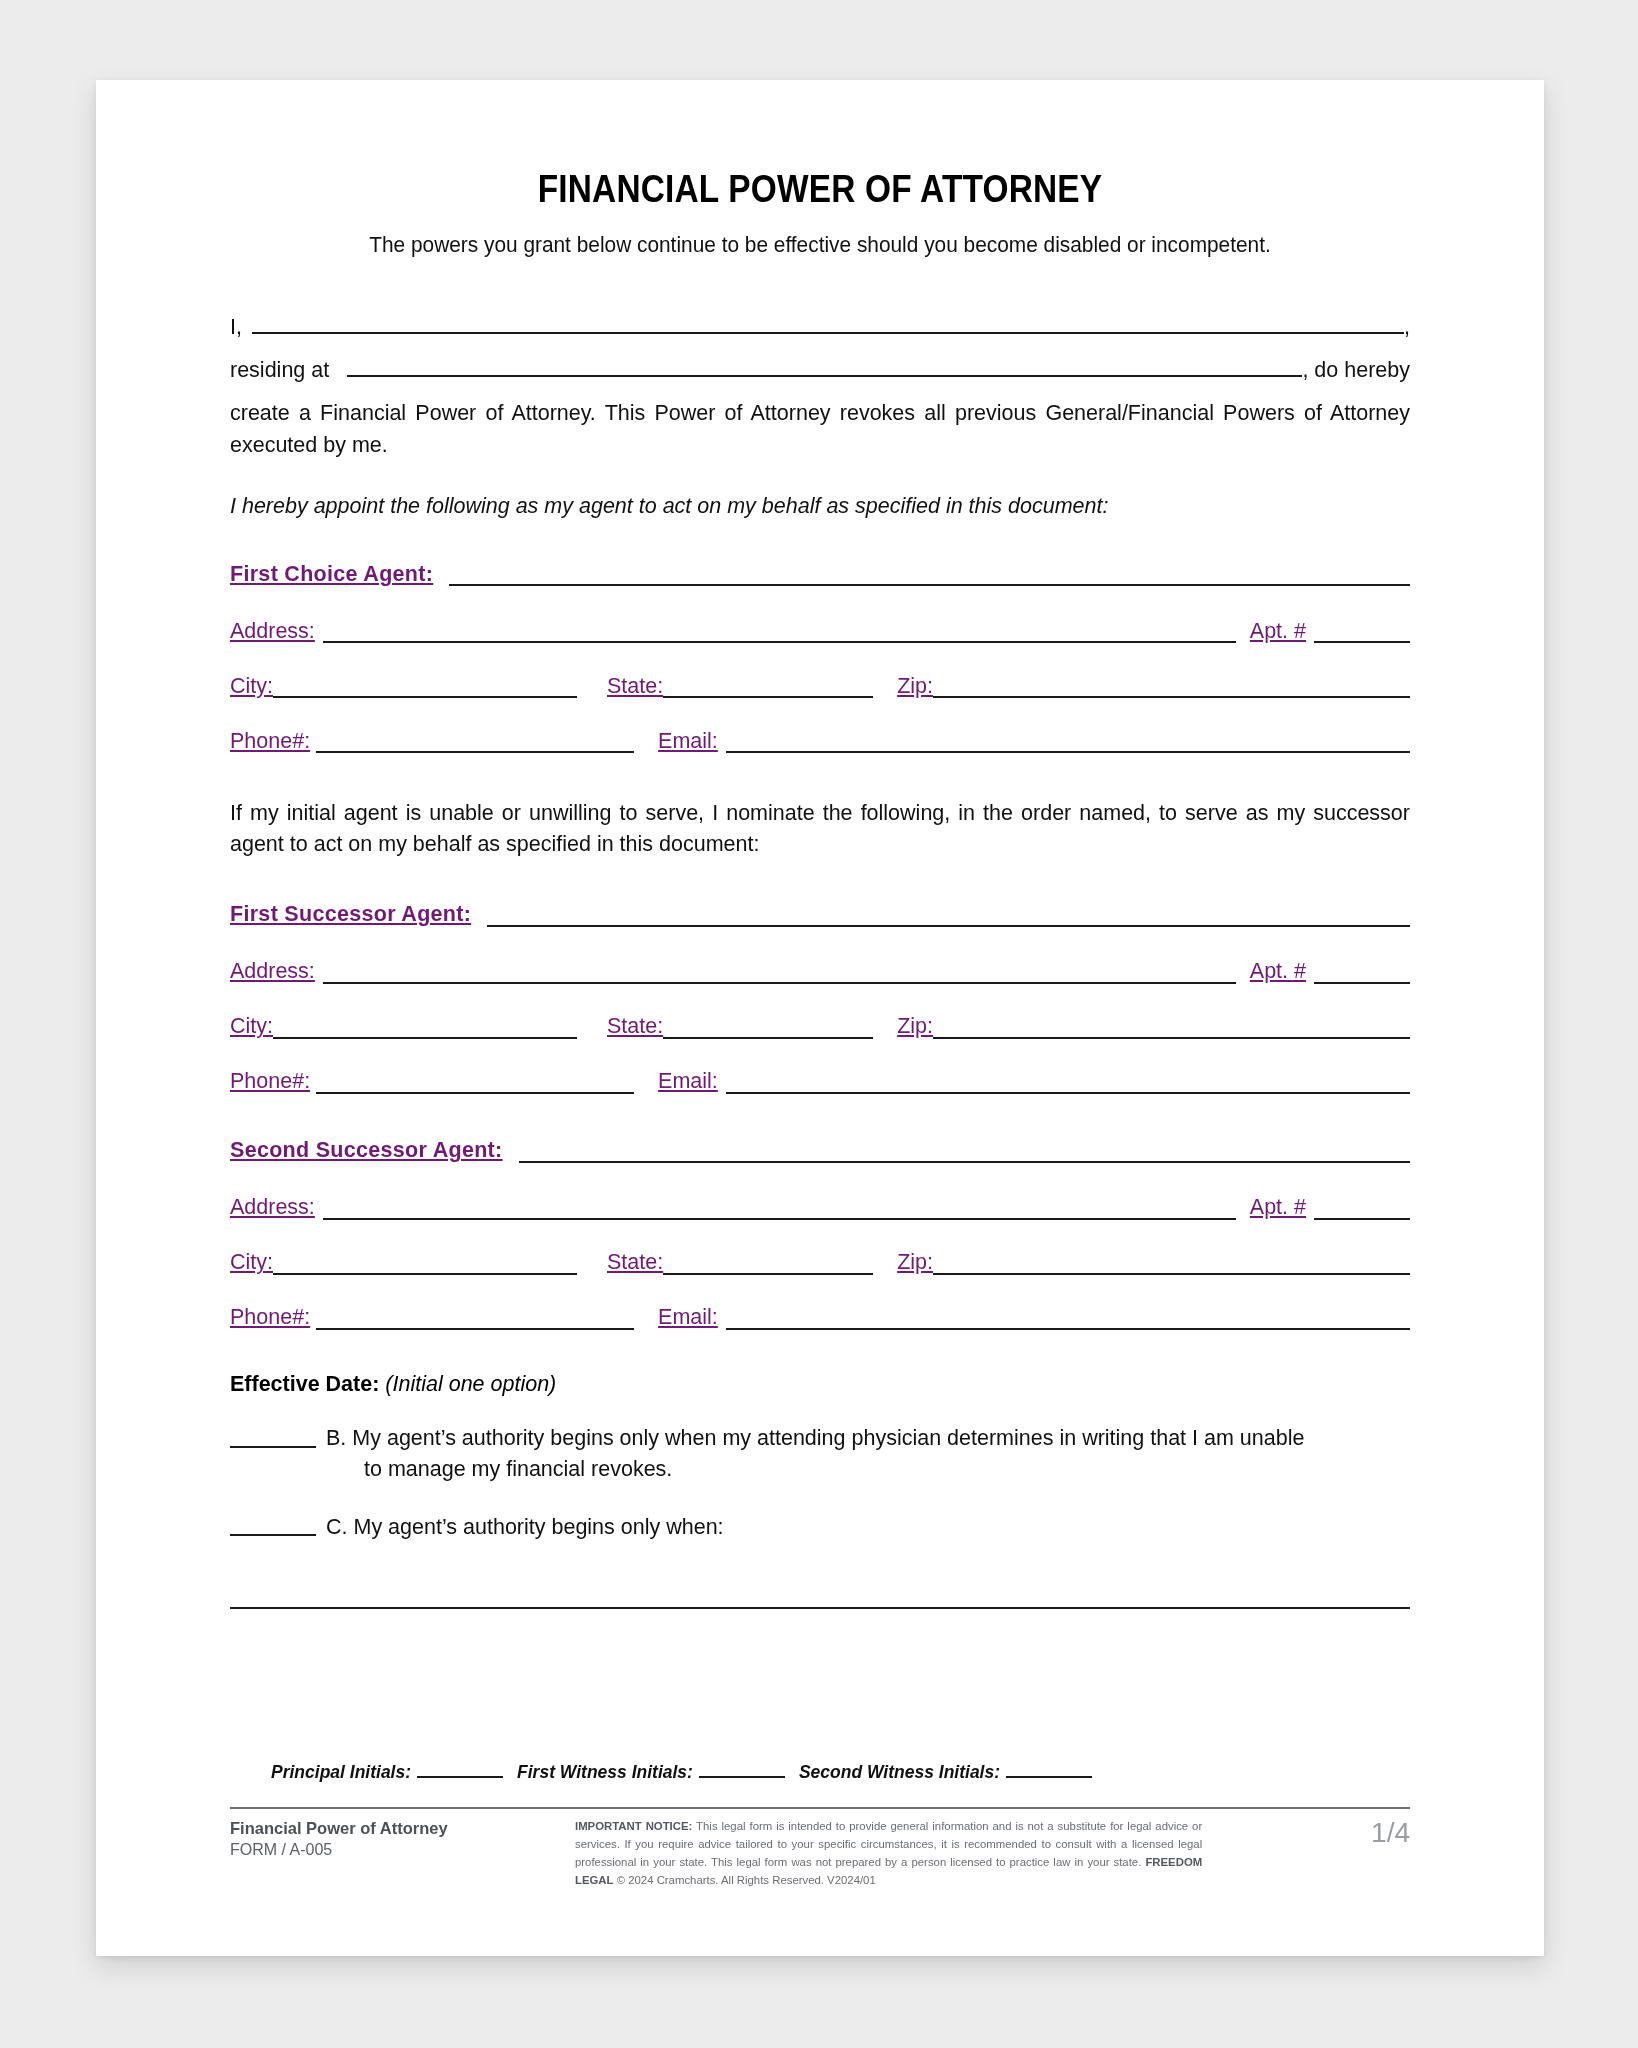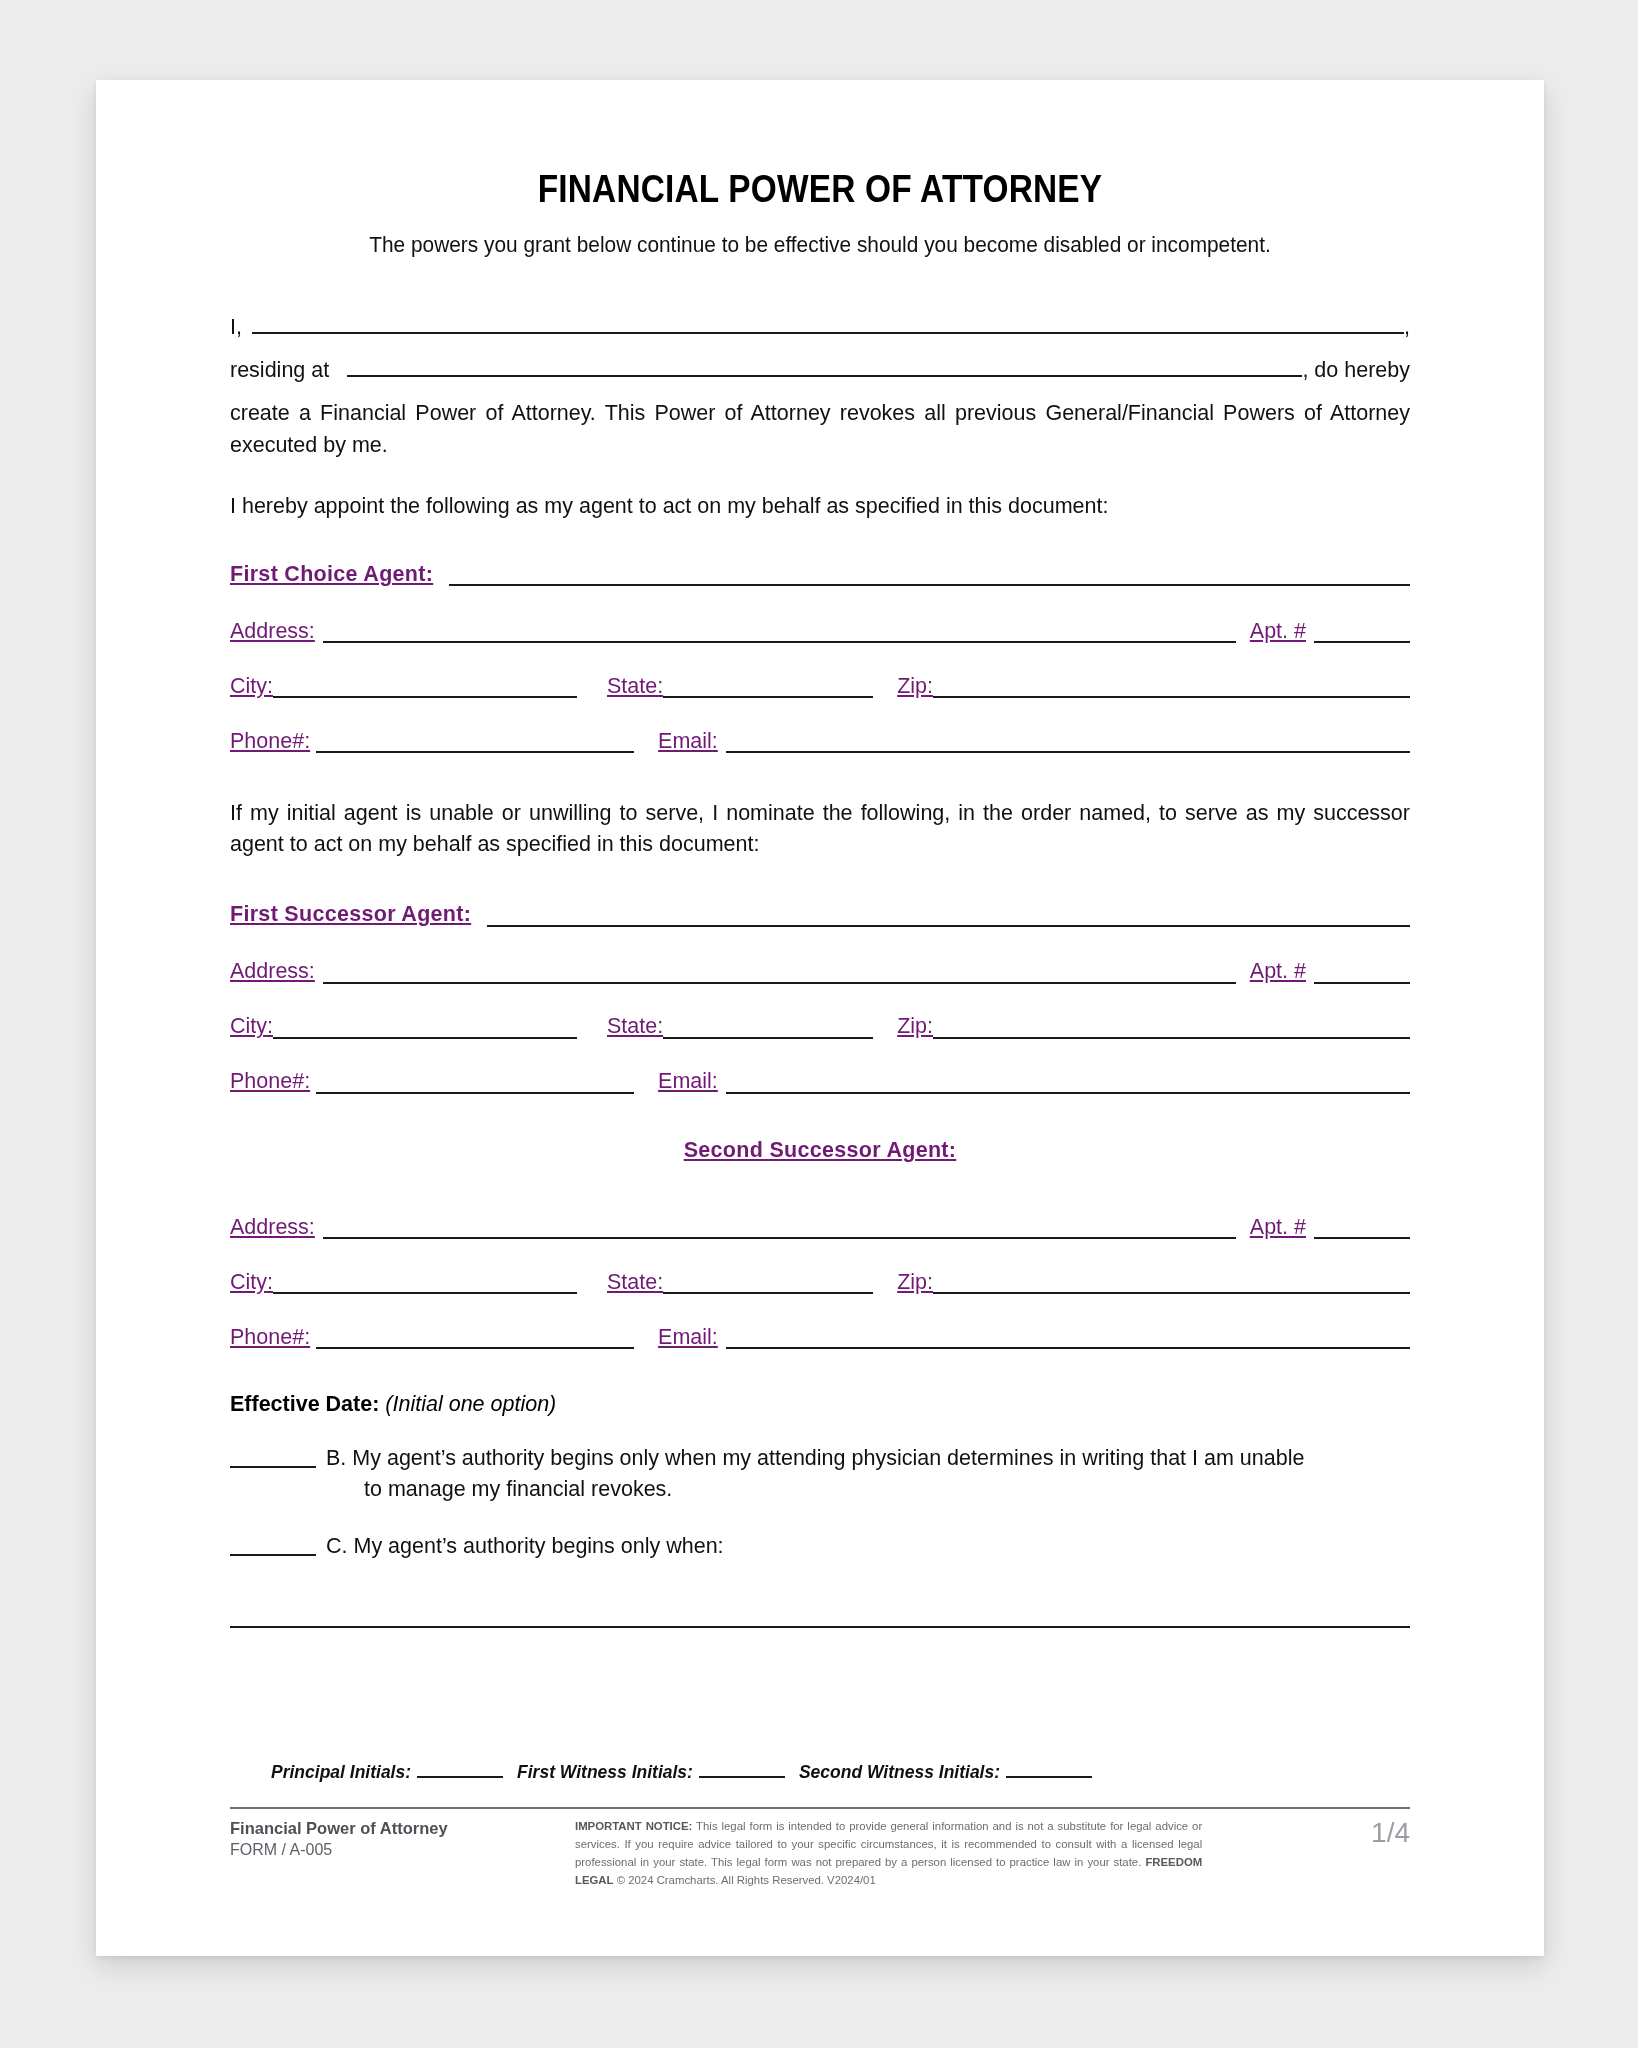--- a/index.html
+++ b/index.html
@@ -54,21 +54,21 @@
     transform-origin: center center;
   }
 
   .para {
     font-size: 21.5px;
     line-height: 1.45;
     color: #111;
     text-align: justify;
     margin: 0;
   }
-  .para.plain { text-align: left; }
+  .para.plain { text-align: left; font-style: italic; }
 
   .block-gap-lg { height: 44px; }
   .block-gap-md { height: 30px; }
 
   
   .rule {
     display: inline-block;
     vertical-align: baseline;
     border-bottom: 2px solid #1a1a1a;
     height: 0.92em;
@@ -314,21 +314,21 @@
     <div class="row" style="margin-top:30px;">
       <span class="lbl">Phone#:</span>
       <span class="gap" style="width:6px;"></span>
       <span class="rule" style="width:318px;"></span>
       <span class="gap" style="width:24px;"></span>
       <span class="lbl">Email:</span>
       <span class="gap" style="width:8px;"></span>
       <span class="rule flex"></span>
     </div>
 
-    <div class="row" style="margin-top:44px;flex-direction:column;">
+    <div class="row" style="margin-top:44px;">
       <span class="agent-head">Second Successor Agent:</span>
       <span class="gap"></span>
       <span class="rule flex"></span>
     </div>
 
     <div class="row" style="margin-top:32px;">
       <span class="lbl">Address:</span>
       <span class="gap" style="width:8px;"></span>
       <span class="rule flex"></span>
       <span class="gap" style="width:14px;"></span>

